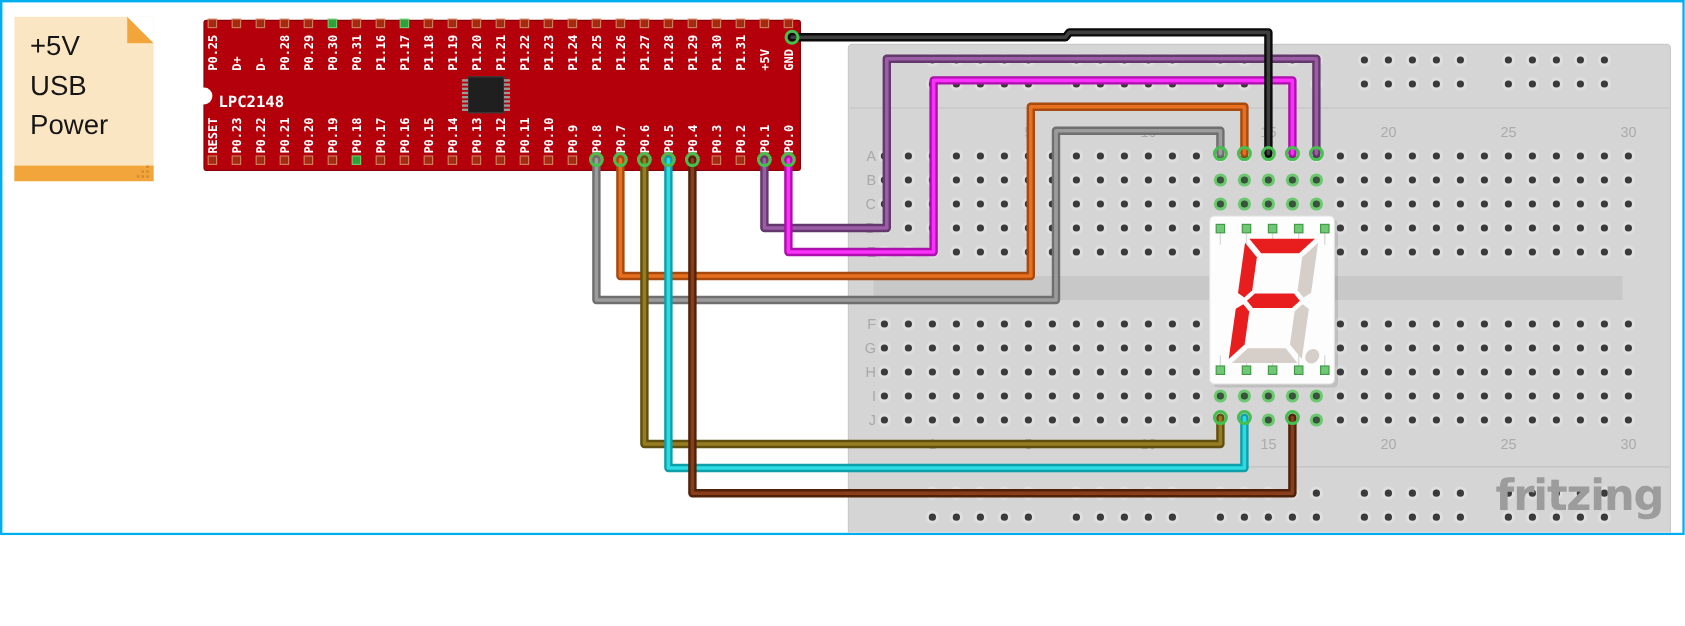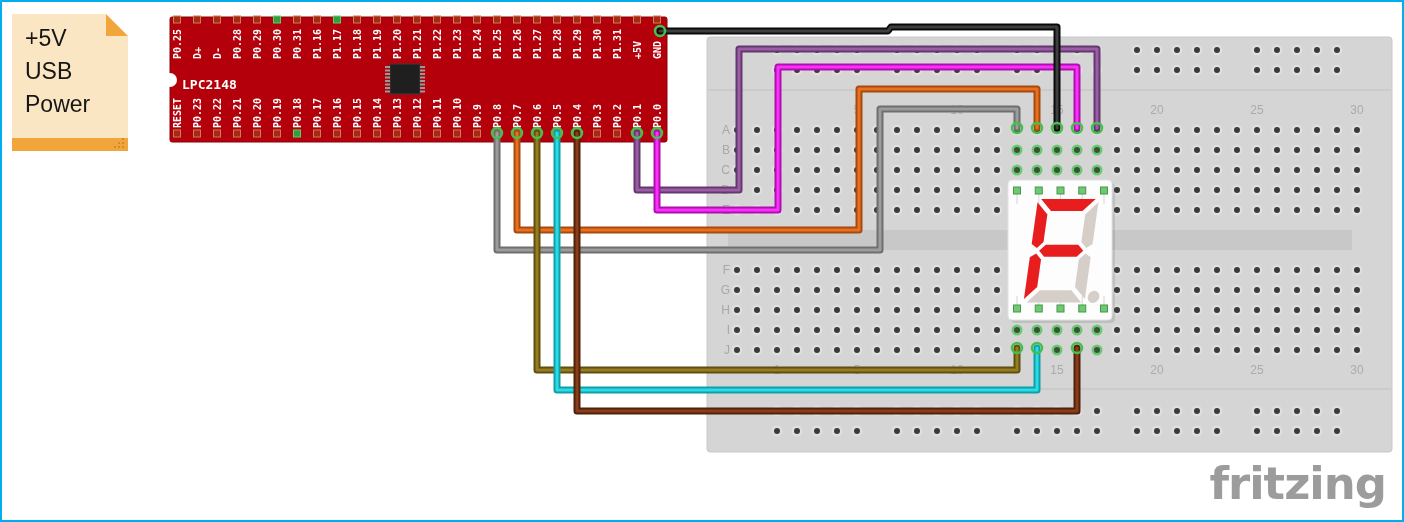--- a/index.html
+++ b/index.html
@@ -1,31 +1,31 @@
 <!DOCTYPE html>
 <html><head>
 <meta charset="utf-8">
 <style>
   html,body{margin:0;padding:0;background:#fff;}
   .canvas{
-    position:relative; width:1404px; height:522px; box-sizing:border-box;
+    position:relative; width:1404px; height:446px; box-sizing:border-box;
     border:2px solid #00AEEF; background:#fff; overflow:hidden;
     font-family:"Liberation Sans",sans-serif;
   }
   #scene{position:absolute;left:0;top:0;}
   
   .note{position:absolute;left:10px;top:12px;width:116px;height:137px;background:#FAE6C3;}
   .note-fold{position:absolute;top:0;right:0;width:0;height:0;
     border-top:22px solid #fff;border-left:22px solid #F1A53B;}
   .note-text{position:absolute;left:13px;top:8px;font-size:23px;line-height:33px;color:#161616;}
   .note-bar{position:absolute;left:0;bottom:0;width:100%;height:13px;background:#F1A53B;}
   .note-grip{position:absolute;right:4px;bottom:3px;width:2px;height:2px;background:#CF8C2F;
     box-shadow:0 -4px #CF8C2F,-4px 0 #CF8C2F,-4px -4px #CF8C2F,-8px 0 #CF8C2F,0 -8px #CF8C2F;}
   
-  .logo{position:absolute;right:16px;bottom:10px;font-size:45px;font-weight:bold;
+  .logo{position:absolute;right:16px;bottom:10px;font-size:36px;font-weight:bold;
     color:#9C9C9C;letter-spacing:-1px;font-family:"DejaVu Sans",sans-serif;}
 </style>
 </head>
 <body>
 
 <div class="canvas">
 
   <div class="note">
     <div class="note-text">
       <div>+5V</div>

